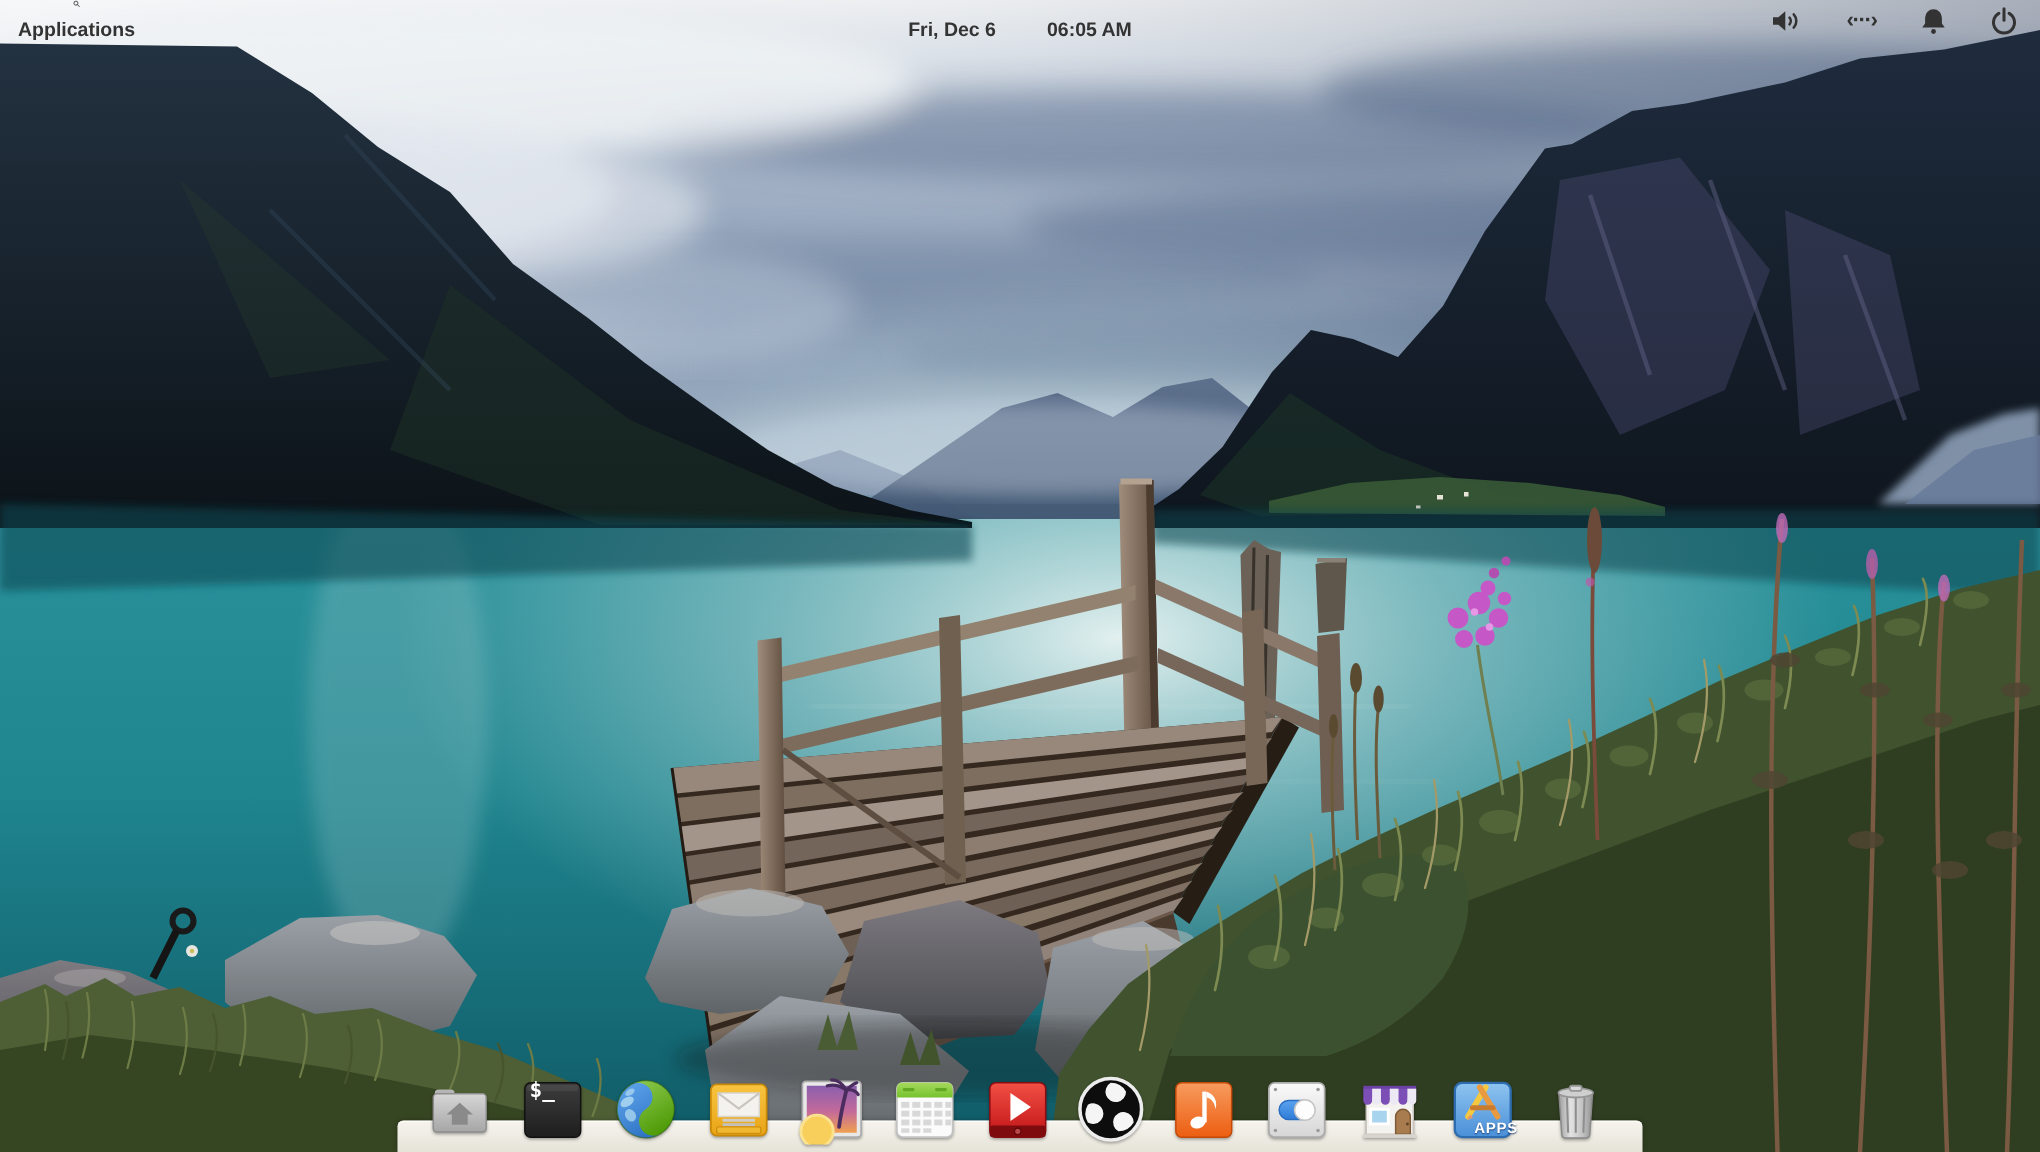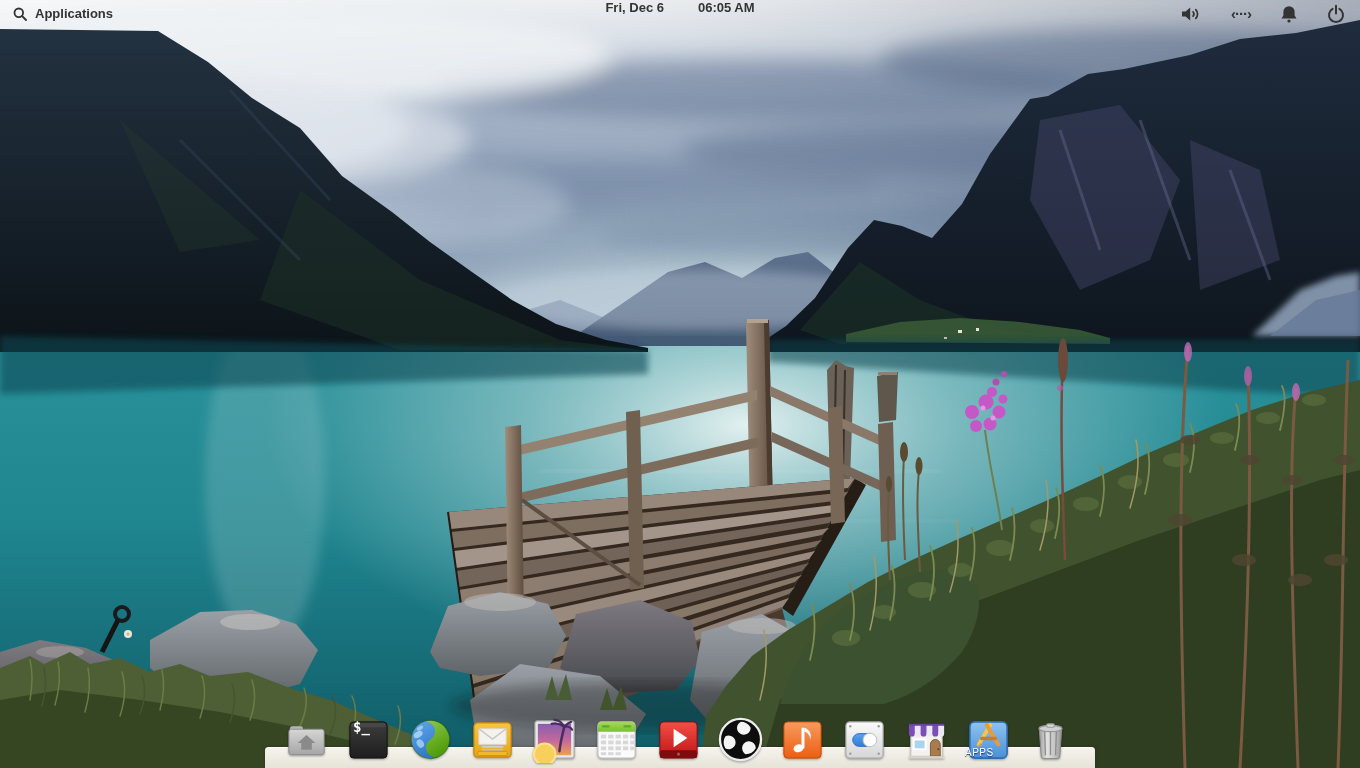--- a/index.html
+++ b/index.html
@@ -3,38 +3,38 @@
 <meta charset="utf-8">
 <style>
   html,body{margin:0;padding:0;background:#000;}
   .screen{position:relative;width:1360px;height:768px;overflow:hidden;
           font-family:"Liberation Sans",sans-serif;}
   .wallpaper{position:absolute;inset:0;width:1360px;height:768px;display:block;}
 
   
   .panel{position:absolute;top:0;left:0;right:0;height:27px;z-index:20;
          color:#333;font-size:13px;font-weight:700;}
-  .panel-left{position:absolute;left:12px;top:0;height:27px;display:flex;align-items:center;gap:7px;cursor:default;}
+  .panel-left{position:absolute;left:12px;top:0;height:27px;display:flex;align-items:center;gap:7px;cursor:default;flex-direction:column;}
   .panel-center{position:absolute;left:50%;top:0;transform:translateX(-50%);height:27px;
-                display:flex;align-items:flex-start;gap:34px;}
+                display:flex;align-items:flex-end;gap:34px;}
   .panel-right{position:absolute;right:15px;top:0;height:27px;display:flex;align-items:center;column-gap:29px;}
   .indicator{display:flex;align-items:center;justify-content:center;height:27px;}
   .net-glyph{font-size:15px;letter-spacing:-1px;line-height:27px;color:#333;}
 
   
   .dock{position:absolute;left:265px;bottom:0;width:830px;height:21px;z-index:20;}
   .dock-bg{position:absolute;left:0;bottom:0;width:100%;height:21px;border-radius:4px 4px 0 0;
            background:linear-gradient(#f6f4ed,#e6e3d8);
            box-shadow:inset 0 1px 0 rgba(255,255,255,.7),0 0 3px rgba(0,0,0,.25);}
   .dock-icons{position:absolute;left:18px;bottom:5px;display:flex;column-gap:15px;}
   .dock-item{position:relative;width:47px;height:47px;}
   .dock-item svg{display:block;width:47px;height:47px;filter:drop-shadow(0 1px 1px rgba(0,0,0,.35));}
   .term-glyph{position:absolute;left:8px;top:4px;color:#fff;font-weight:700;font-size:14px;
               font-family:"DejaVu Sans Mono",monospace;letter-spacing:0;line-height:14px;}
-  .apps-glyph{position:absolute;left:0;right:0;bottom:5px;text-align:left;color:#fff;font-weight:400;
+  .apps-glyph{position:absolute;left:0;right:0;bottom:5px;text-align:right;color:#fff;font-weight:700;
               font-size:10px;letter-spacing:.5px;text-shadow:0 1px 1px rgba(20,50,100,.9);}
 </style>
 </head>
 <body>
 
 <div class="screen">
 
 <svg class="wallpaper" viewBox="0 0 1360 768" preserveAspectRatio="none">
   <defs>
     <linearGradient id="gSky" x1="0" y1="0" x2="0" y2="1">

